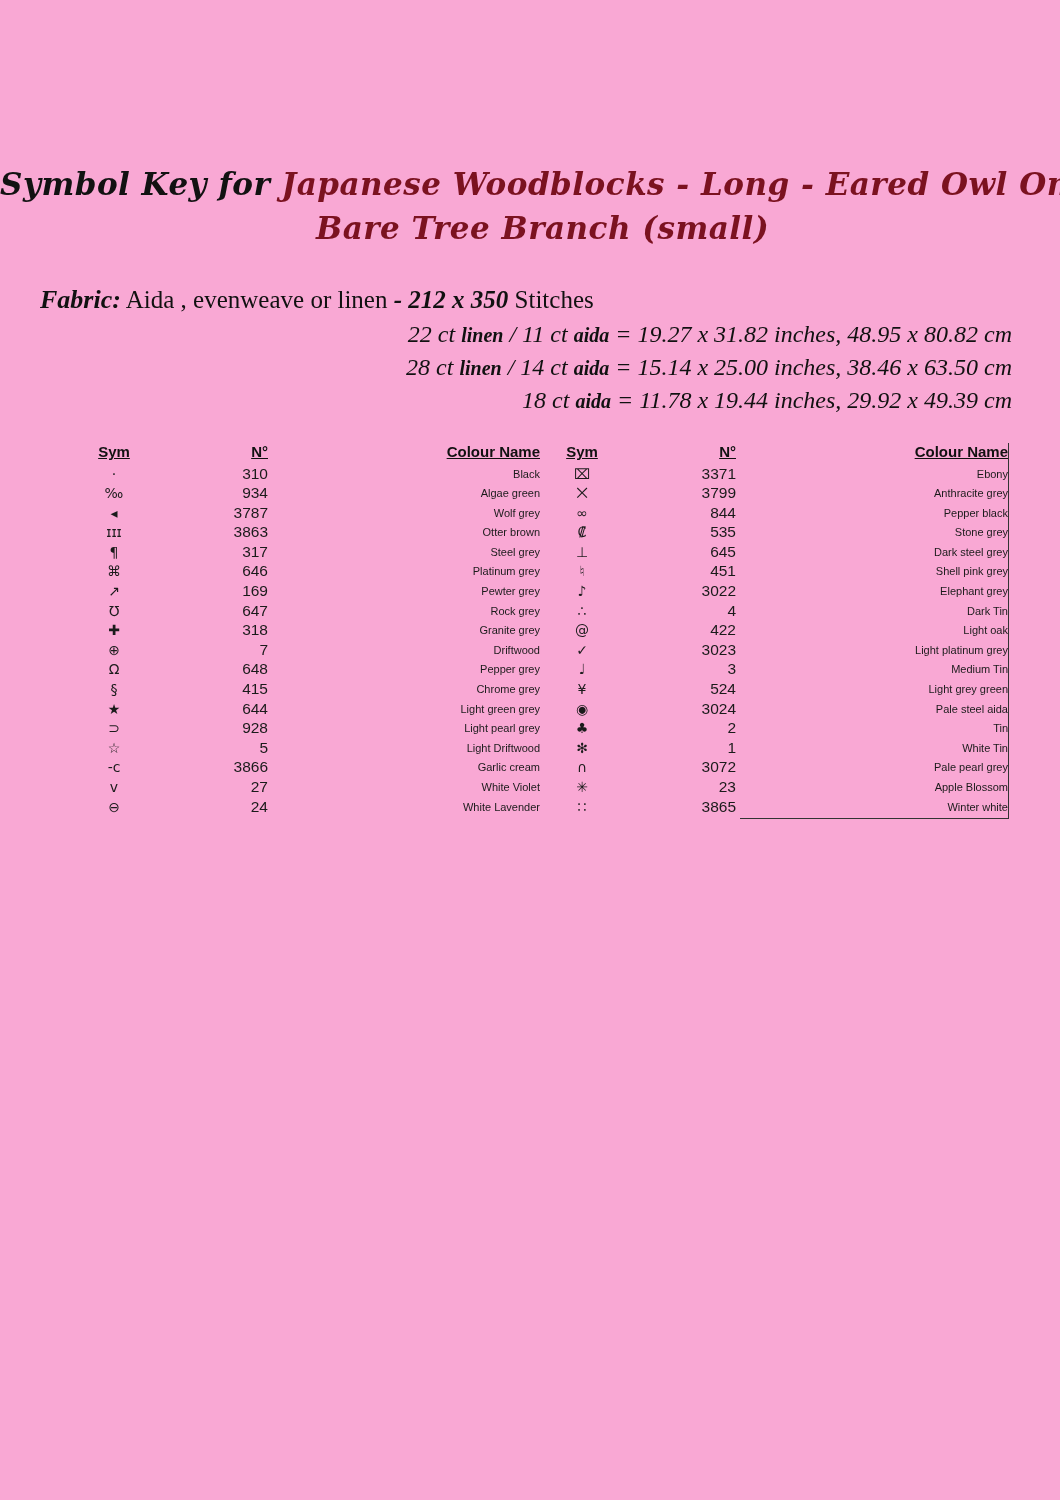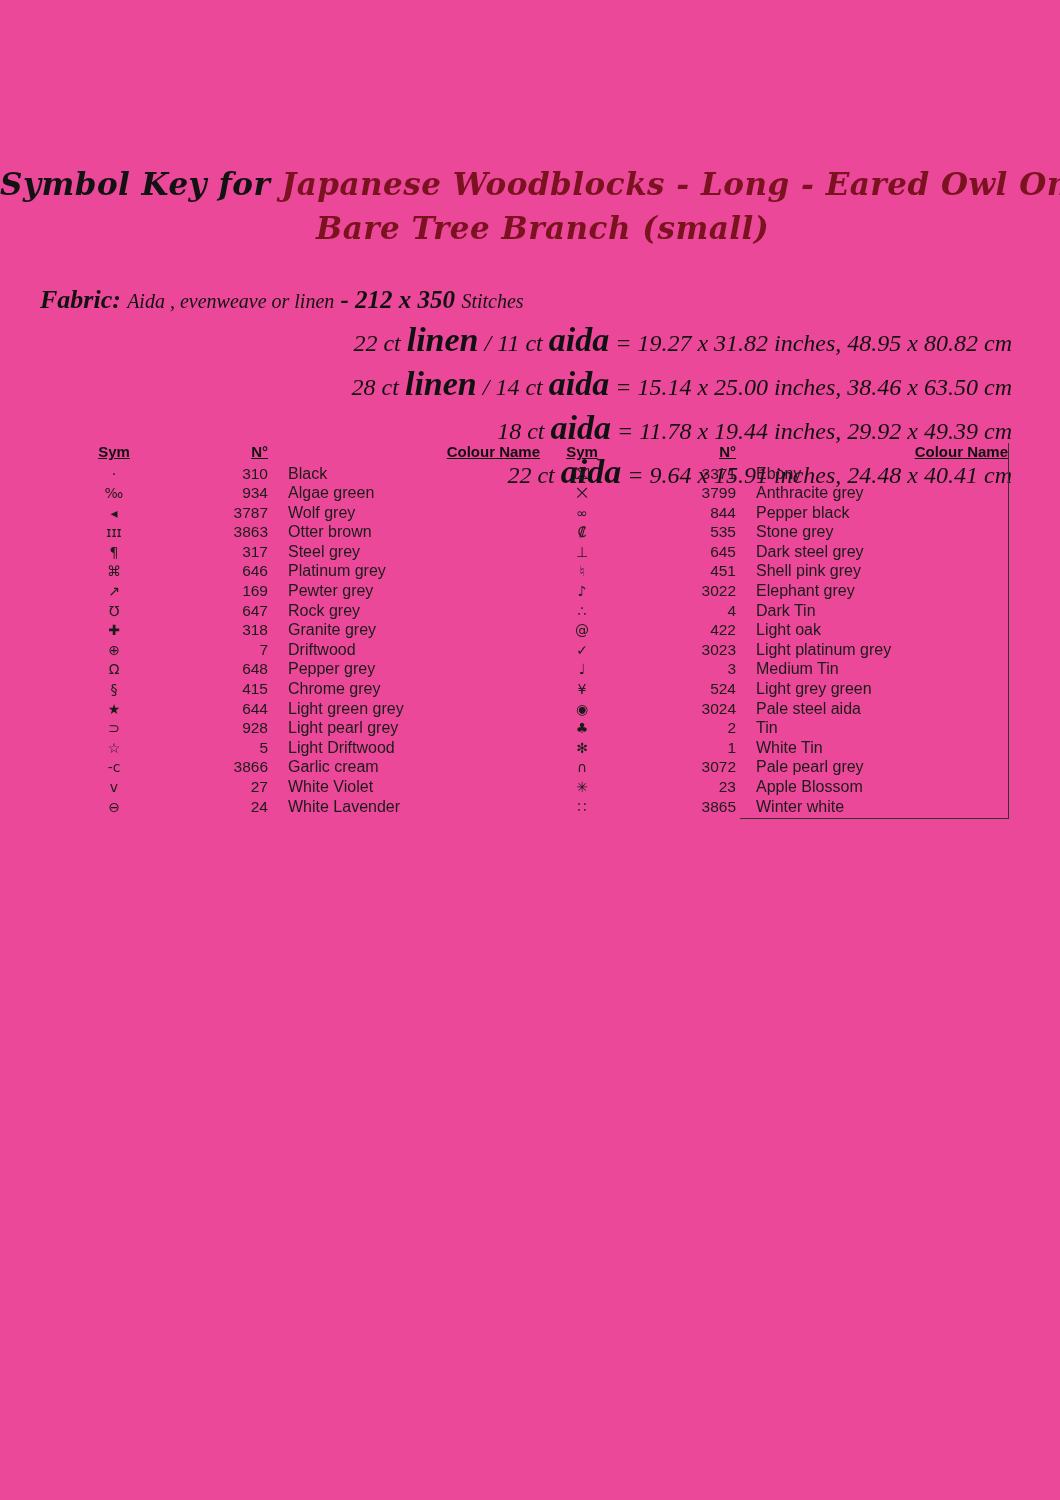--- a/index.html
+++ b/index.html
@@ -11,21 +11,21 @@
     width: 1060px;
     height: 1500px;
     position: relative;
     font-family: "Liberation Serif", serif;
     color: #1a1a1a;
     overflow: hidden;
   }
   .page {
     position: absolute;
     inset: 0;
-    background: #ec4899;
+    background: #f9a8d4;
   }
 
   
   .title-block {
     position: absolute;
     left: 0;
     right: 0;
     top: 165px;
     text-align: center;
   }
@@ -71,41 +71,40 @@
   .fabric-row1 {
     font-size: 25px;
     white-space: nowrap;
   }
   .fabric-label {
     font-weight: bold;
     font-style: italic;
     font-size: 26px;
   }
   .fabric-text {
-    font-style: italic;
-    font-size: 20px;
+    font-size: 25px;
   }
   .fabric-bold {
     font-weight: bold;
     font-style: italic;
   }
   .size-row {
     text-align: right;
     font-size: 24px;
     font-style: italic;
     margin-top: 6px;
     white-space: nowrap;
   }
   .size-row .ct {
     font-style: italic;
   }
   .size-row .fab {
     font-weight: bold;
     font-style: italic;
-    font-size: 34px;
+    font-size: 20px;
   }
 
   
   .legend {
     position: absolute;
     left: 78px;
     top: 443px;
     width: 930px;
     font-family: "Liberation Sans", sans-serif;
   }
@@ -154,23 +153,23 @@
     font-family: "DejaVu Sans", sans-serif;
     font-size: 14px;
   }
   table.sym td.c-num {
     width: 118px;
     text-align: right;
     padding-right: 10px;
     font-size: 15.5px;
   }
   table.sym td.c-name {
-    text-align: left;
+    text-align: right;
     padding-left: 10px;
-    font-size: 16px;
+    font-size: 11px;
   }
 </style>
 </head>
 <body>
 
 <div class="page">
 
   <div class="title-block">
     <div class="title-line1">
       <span class="title-prefix">Symbol Key for </span><span class="title-main">Japanese Woodblocks - Long - Eared Owl On</span>
@@ -188,23 +187,20 @@
 
     <div class="size-row">
       <span class="ct">22 ct </span><span class="fab">linen</span><span class="ct"> / </span><span class="ct">11 ct </span><span class="fab">aida</span><span class="ct"> = 19.27 x 31.82 inches, 48.95 x 80.82 cm</span>
     </div>
     <div class="size-row">
       <span class="ct">28 ct </span><span class="fab">linen</span><span class="ct"> / </span><span class="ct">14 ct </span><span class="fab">aida</span><span class="ct"> = 15.14 x 25.00 inches, 38.46 x 63.50 cm</span>
     </div>
     <div class="size-row">
       <span class="ct"></span><span class="fab"></span><span class="ct"></span><span class="ct">18 ct </span><span class="fab">aida</span><span class="ct">  = 11.78 x 19.44 inches, 29.92 x 49.39 cm</span>
     </div>
-    <div class="size-row">
-      <span class="ct"></span><span class="fab"></span><span class="ct"></span><span class="ct">22 ct </span><span class="fab">aida</span><span class="ct"> = 9.64 x 15.91 inches, 24.48 x 40.41 cm</span>
-    </div>
   </div>
 
   <div class="legend">
     <div class="legend-box"></div>
     <div class="cols">
 
       <div class="col">
         <table class="sym">
           <thead>
             <tr>

